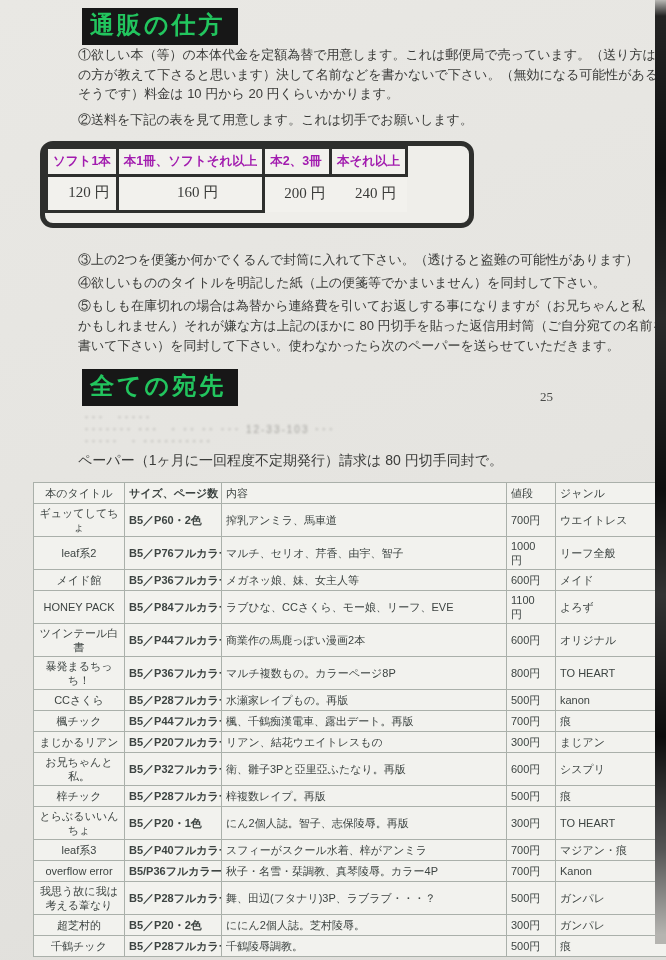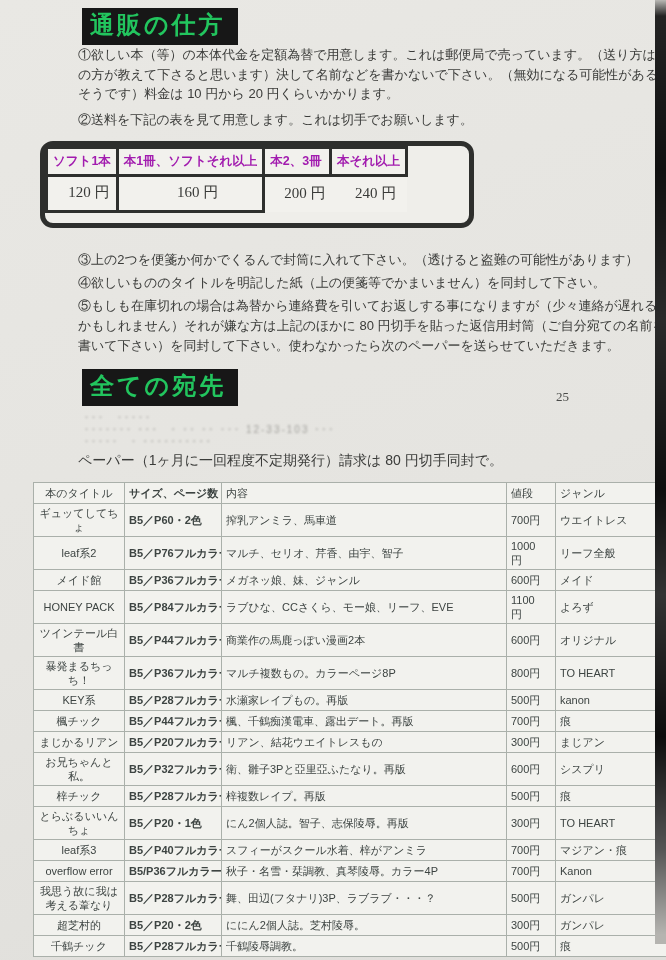--- a/index.html
+++ b/index.html
@@ -42,21 +42,21 @@
   .ship .v{font-family:"Liberation Serif", serif;font-size:15px;color:#3a3b39;
     padding:6px 5px 8px;text-align:center;white-space:nowrap;}
   .ship .v.boxed{border:3px solid #2e2f2d;border-top:none;}
   .ship .v.open{border:none;}
   .ship .v .ind{padding-left:14px;}
 
   
   .addr-block{margin:6px 0 0 84px;}
   .redacted{display:block;color:#a3a29e;filter:blur(1.1px);
     font-size:10px;line-height:12px;letter-spacing:2px;white-space:nowrap;}
-  .pagenum{position:absolute;left:556px;top:389px;
+  .pagenum{position:absolute;left:540px;top:389px;
     font-family:"Liberation Serif", serif;font-size:13px;color:#4a4b49;}
   .paper-note{margin:4px 0 0 78px;font-size:14px;color:#3a3b39;}
 
   
   .catalog{margin:12px 0 0 33px;border-collapse:collapse;table-layout:fixed;width:614px;
     font-size:11px;color:#3d4442;}
   .catalog td,.catalog th{border:1.5px solid #aab0aa;background:#f2f2ee;
     padding:2px 4px;vertical-align:middle;text-align:left;font-weight:normal;
     overflow:hidden;line-height:14px;}
   .catalog .c0{width:82px;text-align:center;}
@@ -96,21 +96,21 @@
           <td class="v open"><span class="ind">200 円</span></td>
           <td class="v open"><span class="ind">240 円</span></td>
         </tr>
       </tbody>
         </table>
     </div>
 
     <div class="para sec2">
       <div class="ln">③上の2つを便箋か何かでくるんで封筒に入れて下さい。（透けると盗難の可能性があります）</div>
       <div class="ln mt3">④欲しいもののタイトルを明記した紙（上の便箋等でかまいません）を同封して下さい。</div>
-      <div class="ln mt3">⑤もしも在庫切れの場合は為替から連絡費を引いてお返しする事になりますが（少々連絡が遅れる</div>
+      <div class="ln mt3">⑤もしも在庫切れの場合は為替から連絡費を引いてお返しする事になりますが（お兄ちゃんと私</div>
       <div class="ln">かもしれません）それが嫌な方は上記のほかに 80 円切手を貼った返信用封筒（ご自分宛ての名前を</div>
       <div class="ln">書いて下さい）を同封して下さい。使わなかったら次のペーパーを送らせていただきます。</div>
     </div>
   </div>
 
   <div>
     <div class="blackbar title2">全ての宛先</div>
 
     <div class="addr-block">
       <span class="redacted">･･･　･････</span>
@@ -145,21 +145,21 @@
           <td class="c0">leaf系2</td>
           <td class="c1">B5／P76フルカラー</td>
           <td class="c2">マルチ、セリオ、芹香、由宇、智子</td>
           <td class="c3">1000
 円</td>
           <td class="c4">リーフ全般</td>
         </tr>
         <tr>
           <td class="c0">メイド館</td>
           <td class="c1">B5／P36フルカラー</td>
-          <td class="c2">メガネッ娘、妹、ジャンル</td>
+          <td class="c2">メガネッ娘、妹、女主人等</td>
           <td class="c3">600円</td>
           <td class="c4">メイド</td>
         </tr>
         <tr>
           <td class="c0">HONEY PACK</td>
           <td class="c1">B5／P84フルカラー</td>
           <td class="c2">ラブひな、CCさくら、モー娘、リーフ、EVE</td>
           <td class="c3">1100
 円</td>
           <td class="c4">よろず</td>
@@ -172,21 +172,21 @@
           <td class="c4">オリジナル</td>
         </tr>
         <tr>
           <td class="c0">暴発まるちっち！</td>
           <td class="c1">B5／P36フルカラー</td>
           <td class="c2">マルチ複数もの。カラーページ8P</td>
           <td class="c3">800円</td>
           <td class="c4">TO HEART</td>
         </tr>
         <tr>
-          <td class="c0">KEY系</td>
+          <td class="c0">CCさくら</td>
           <td class="c1">B5／P28フルカラー</td>
           <td class="c2">水瀬家レイプもの。再版</td>
           <td class="c3">500円</td>
           <td class="c4">kanon</td>
         </tr>
         <tr>
           <td class="c0">楓チック</td>
           <td class="c1">B5／P44フルカラー</td>
           <td class="c2">楓、千鶴痴漢電車、露出デート。再版</td>
           <td class="c3">700円</td>

